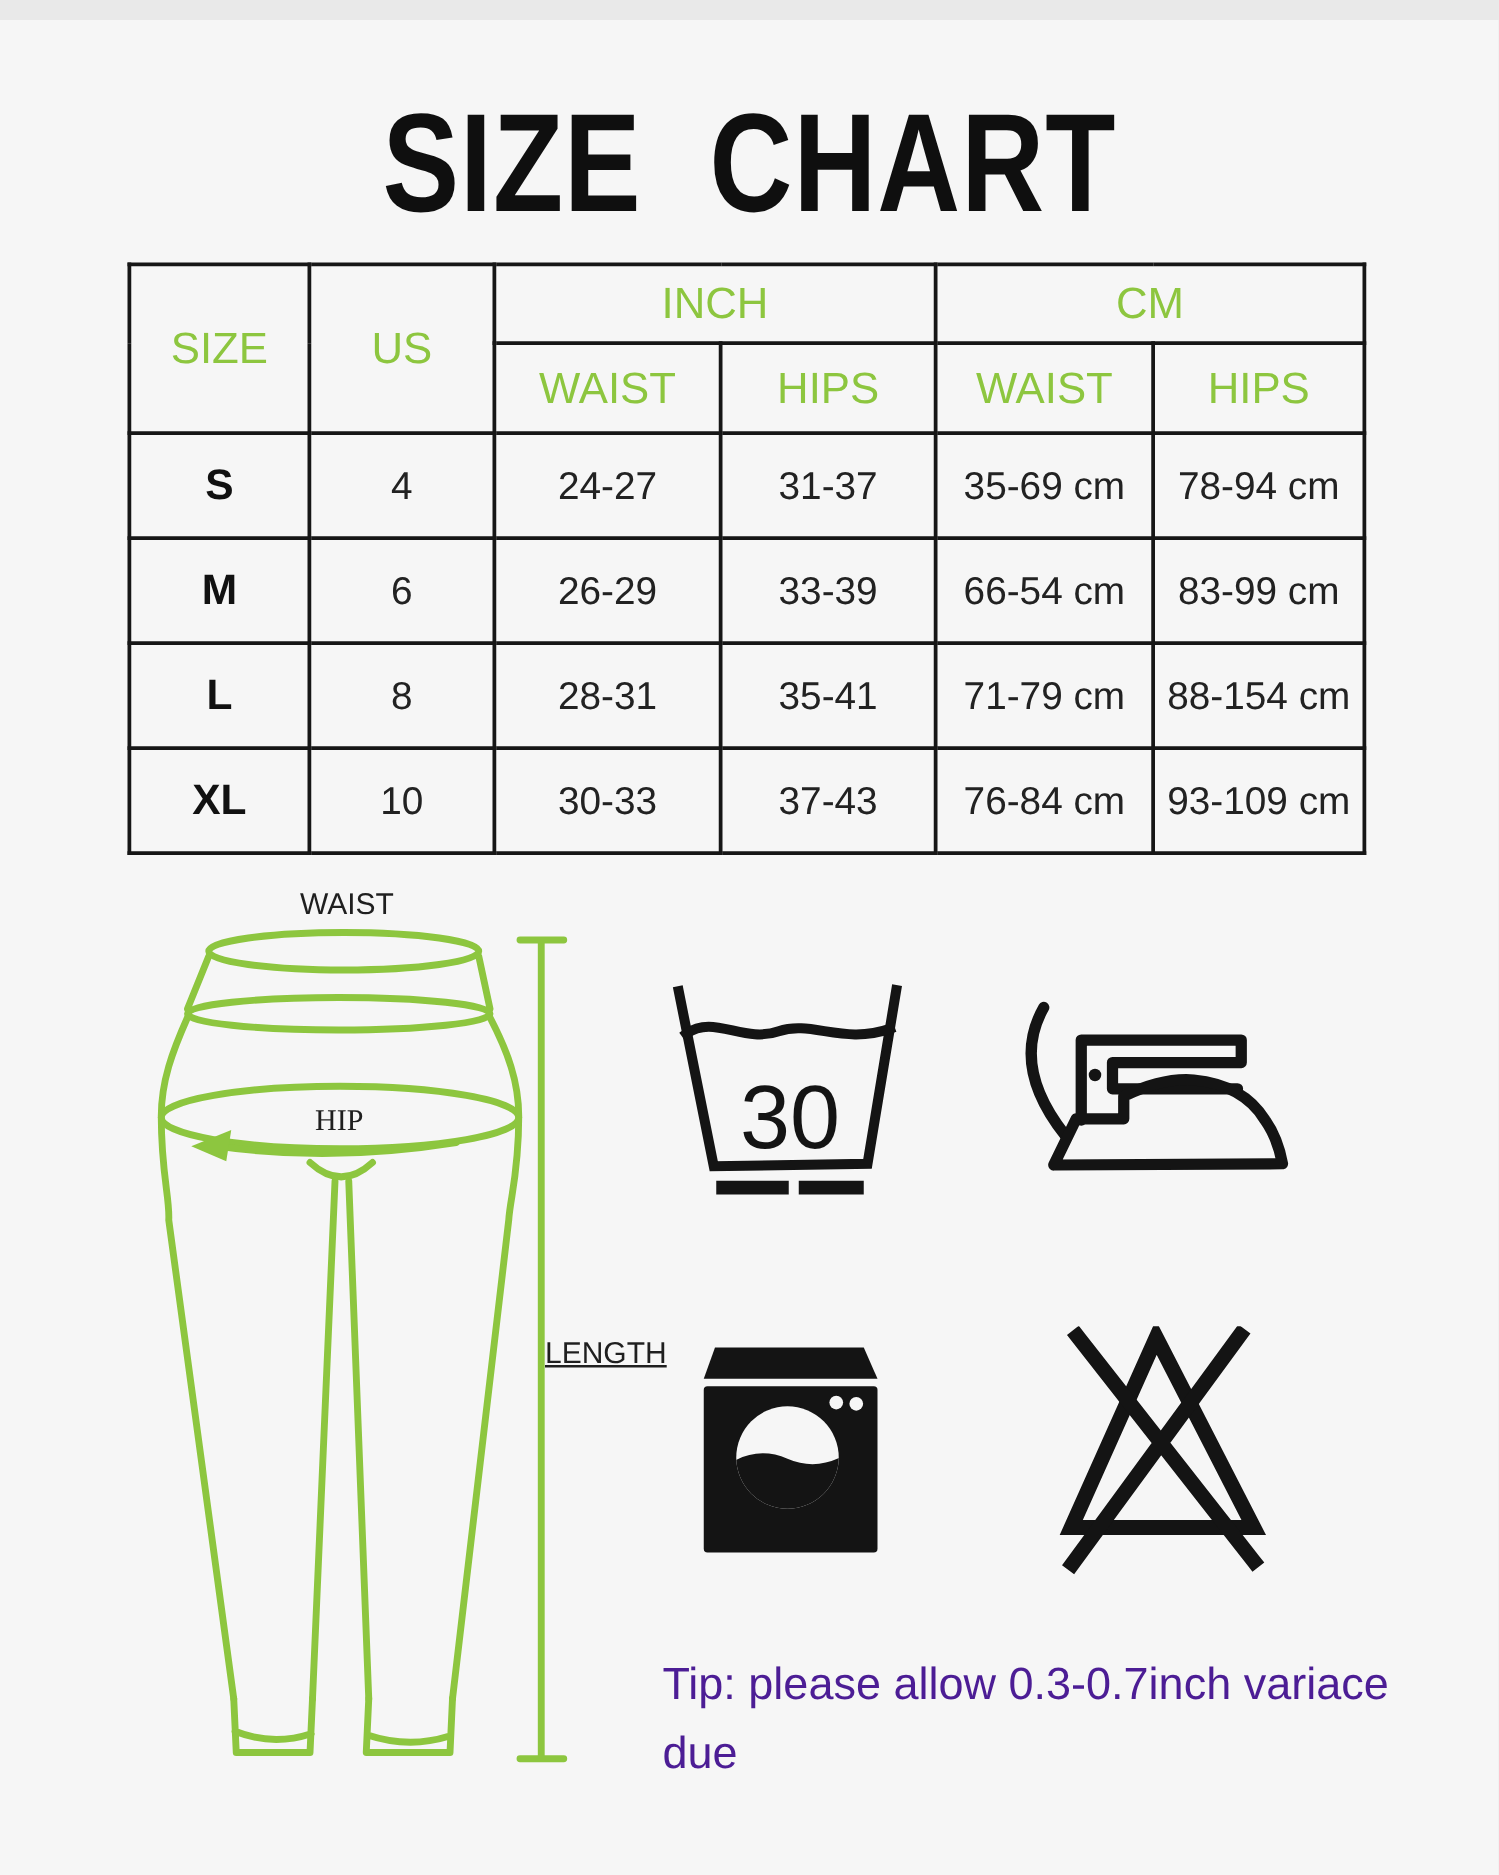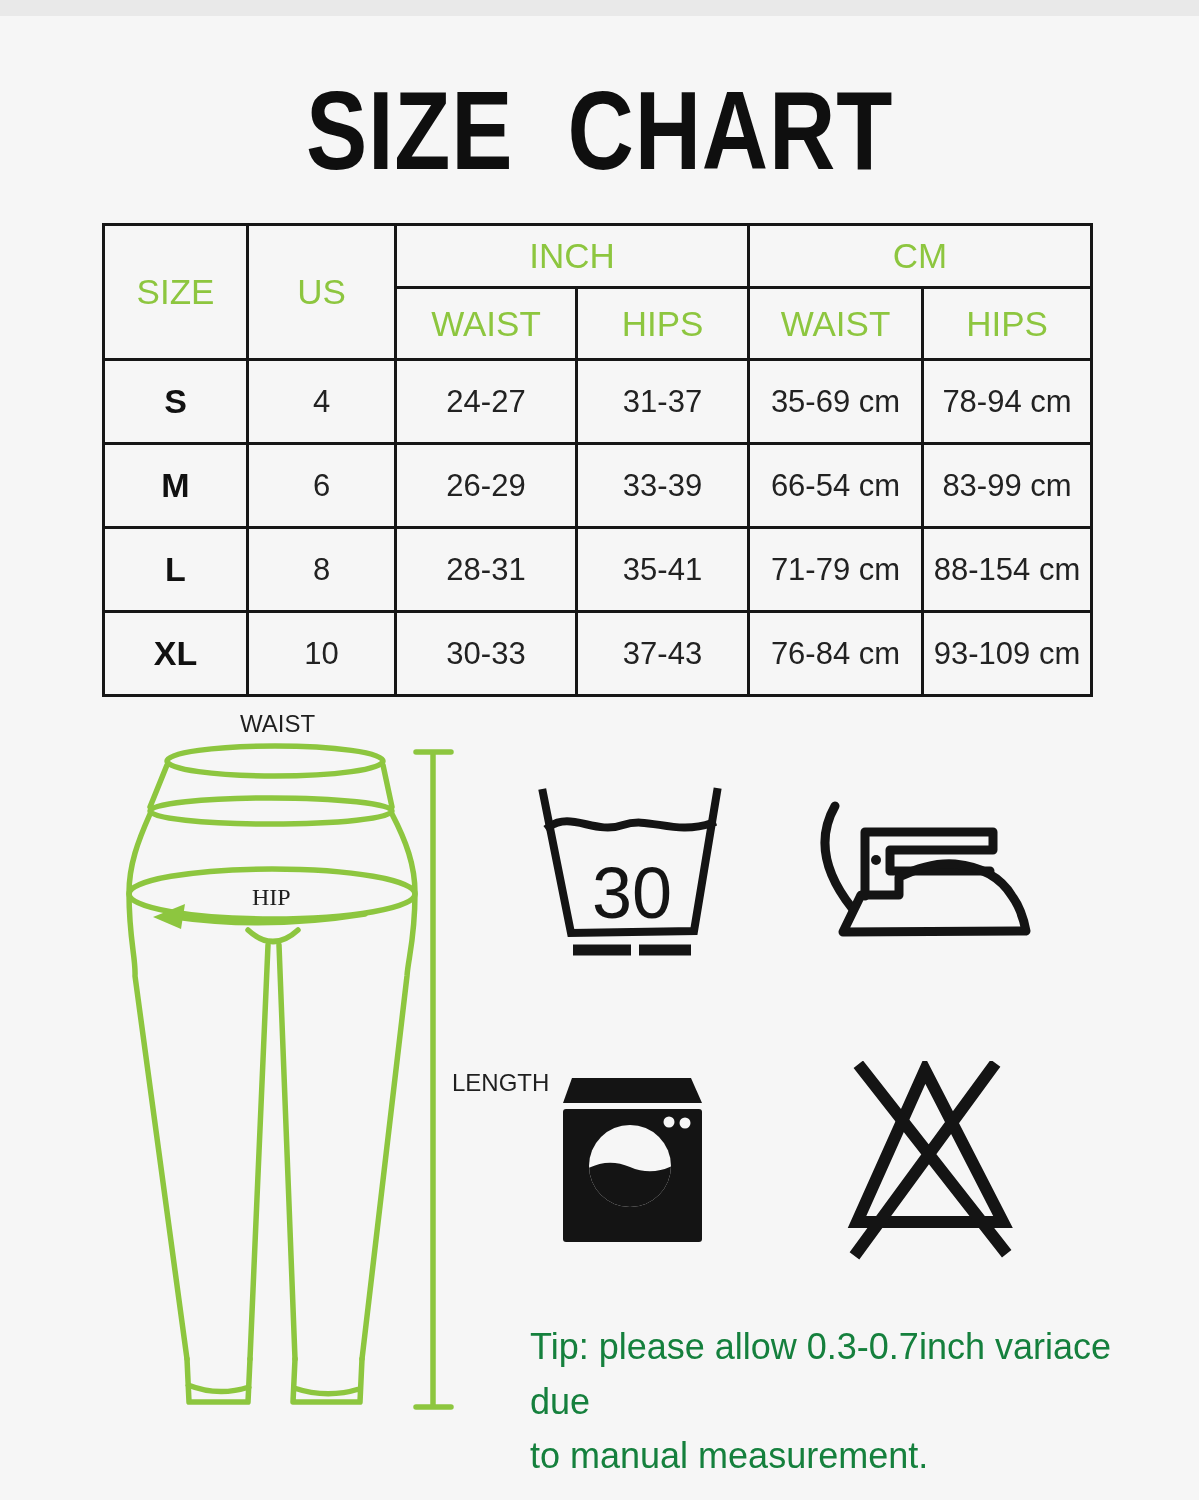--- a/index.html
+++ b/index.html
@@ -10,41 +10,41 @@
     font-family:"Liberation Sans", sans-serif; color:#161616;
   }
   .title {
     position:absolute; top:50px; left:0; width:100%;
     text-align:center; font-size:112px; font-weight:900;
     letter-spacing:1px; word-spacing:34px; color:#0f0f0f;
     transform:scaleX(0.82); transform-origin:50% 50%;
     white-space:nowrap;
   }
   table.size-table {
-    position:absolute; left:102px; top:207px;
+    position:absolute; left:102px; top:194px;
     border-collapse:collapse; table-layout:fixed; width:988px;
   }
   table.size-table td {
     border:3px solid #161616; text-align:center; vertical-align:middle;
     background:#f6f6f6;
   }
   tr.r-head1 { height:63px; }
   tr.r-head2 { height:72px; }
   tr.r-data  { height:84px; }
   .th-green { color:#8dc63f; font-size:35px; font-weight:400; }
   .cell-size { font-size:34px; font-weight:700; color:#111; }
   .cell-data { font-size:31px; font-weight:400; color:#222; }
   .lbl { position:absolute; font-size:24px; color:#1f1f1f; white-space:nowrap; }
   .lbl-waist  { left:240px; top:694px; }
   .lbl-hip    { left:252px; top:868px;font-family:Liberation Serif, serif; }
-  .lbl-length { left:452px; top:1053px; }
+  .lbl-length { left:436px; top:1053px;text-decoration:underline; }
   .abs { position:absolute; }
   .tip {
     position:absolute; left:530px; top:1304px; width:640px;
-    font-size:36px; line-height:1.52; color:#15803d;
+    font-size:36px; line-height:1.52; color:#4c1d95;
   }
   svg { display:block; }
 </style>
 </head>
 <body>
 
 <div class="page">
 
   <div class="title">SIZE CHART</div>
 
@@ -163,16 +163,15 @@
 
   <svg class="abs" style="left:835px; top:1045px;" width="185" height="200" viewBox="0 0 185 200">
     <g stroke="#141414" stroke-width="12" fill="none" stroke-linecap="square" stroke-linejoin="miter">
       <path d="M90,9 L168,161 L22,161 Z"></path>
       <path d="M27,8 L168,188 M157,7 L23,190"></path>
     </g>
   </svg>
 
   <div class="tip">
     <span>Tip: please allow 0.3-0.7inch variace due</span><br>
-    <span>to manual measurement.</span>
   </div>
 
 </div>
 
 </body></html>

